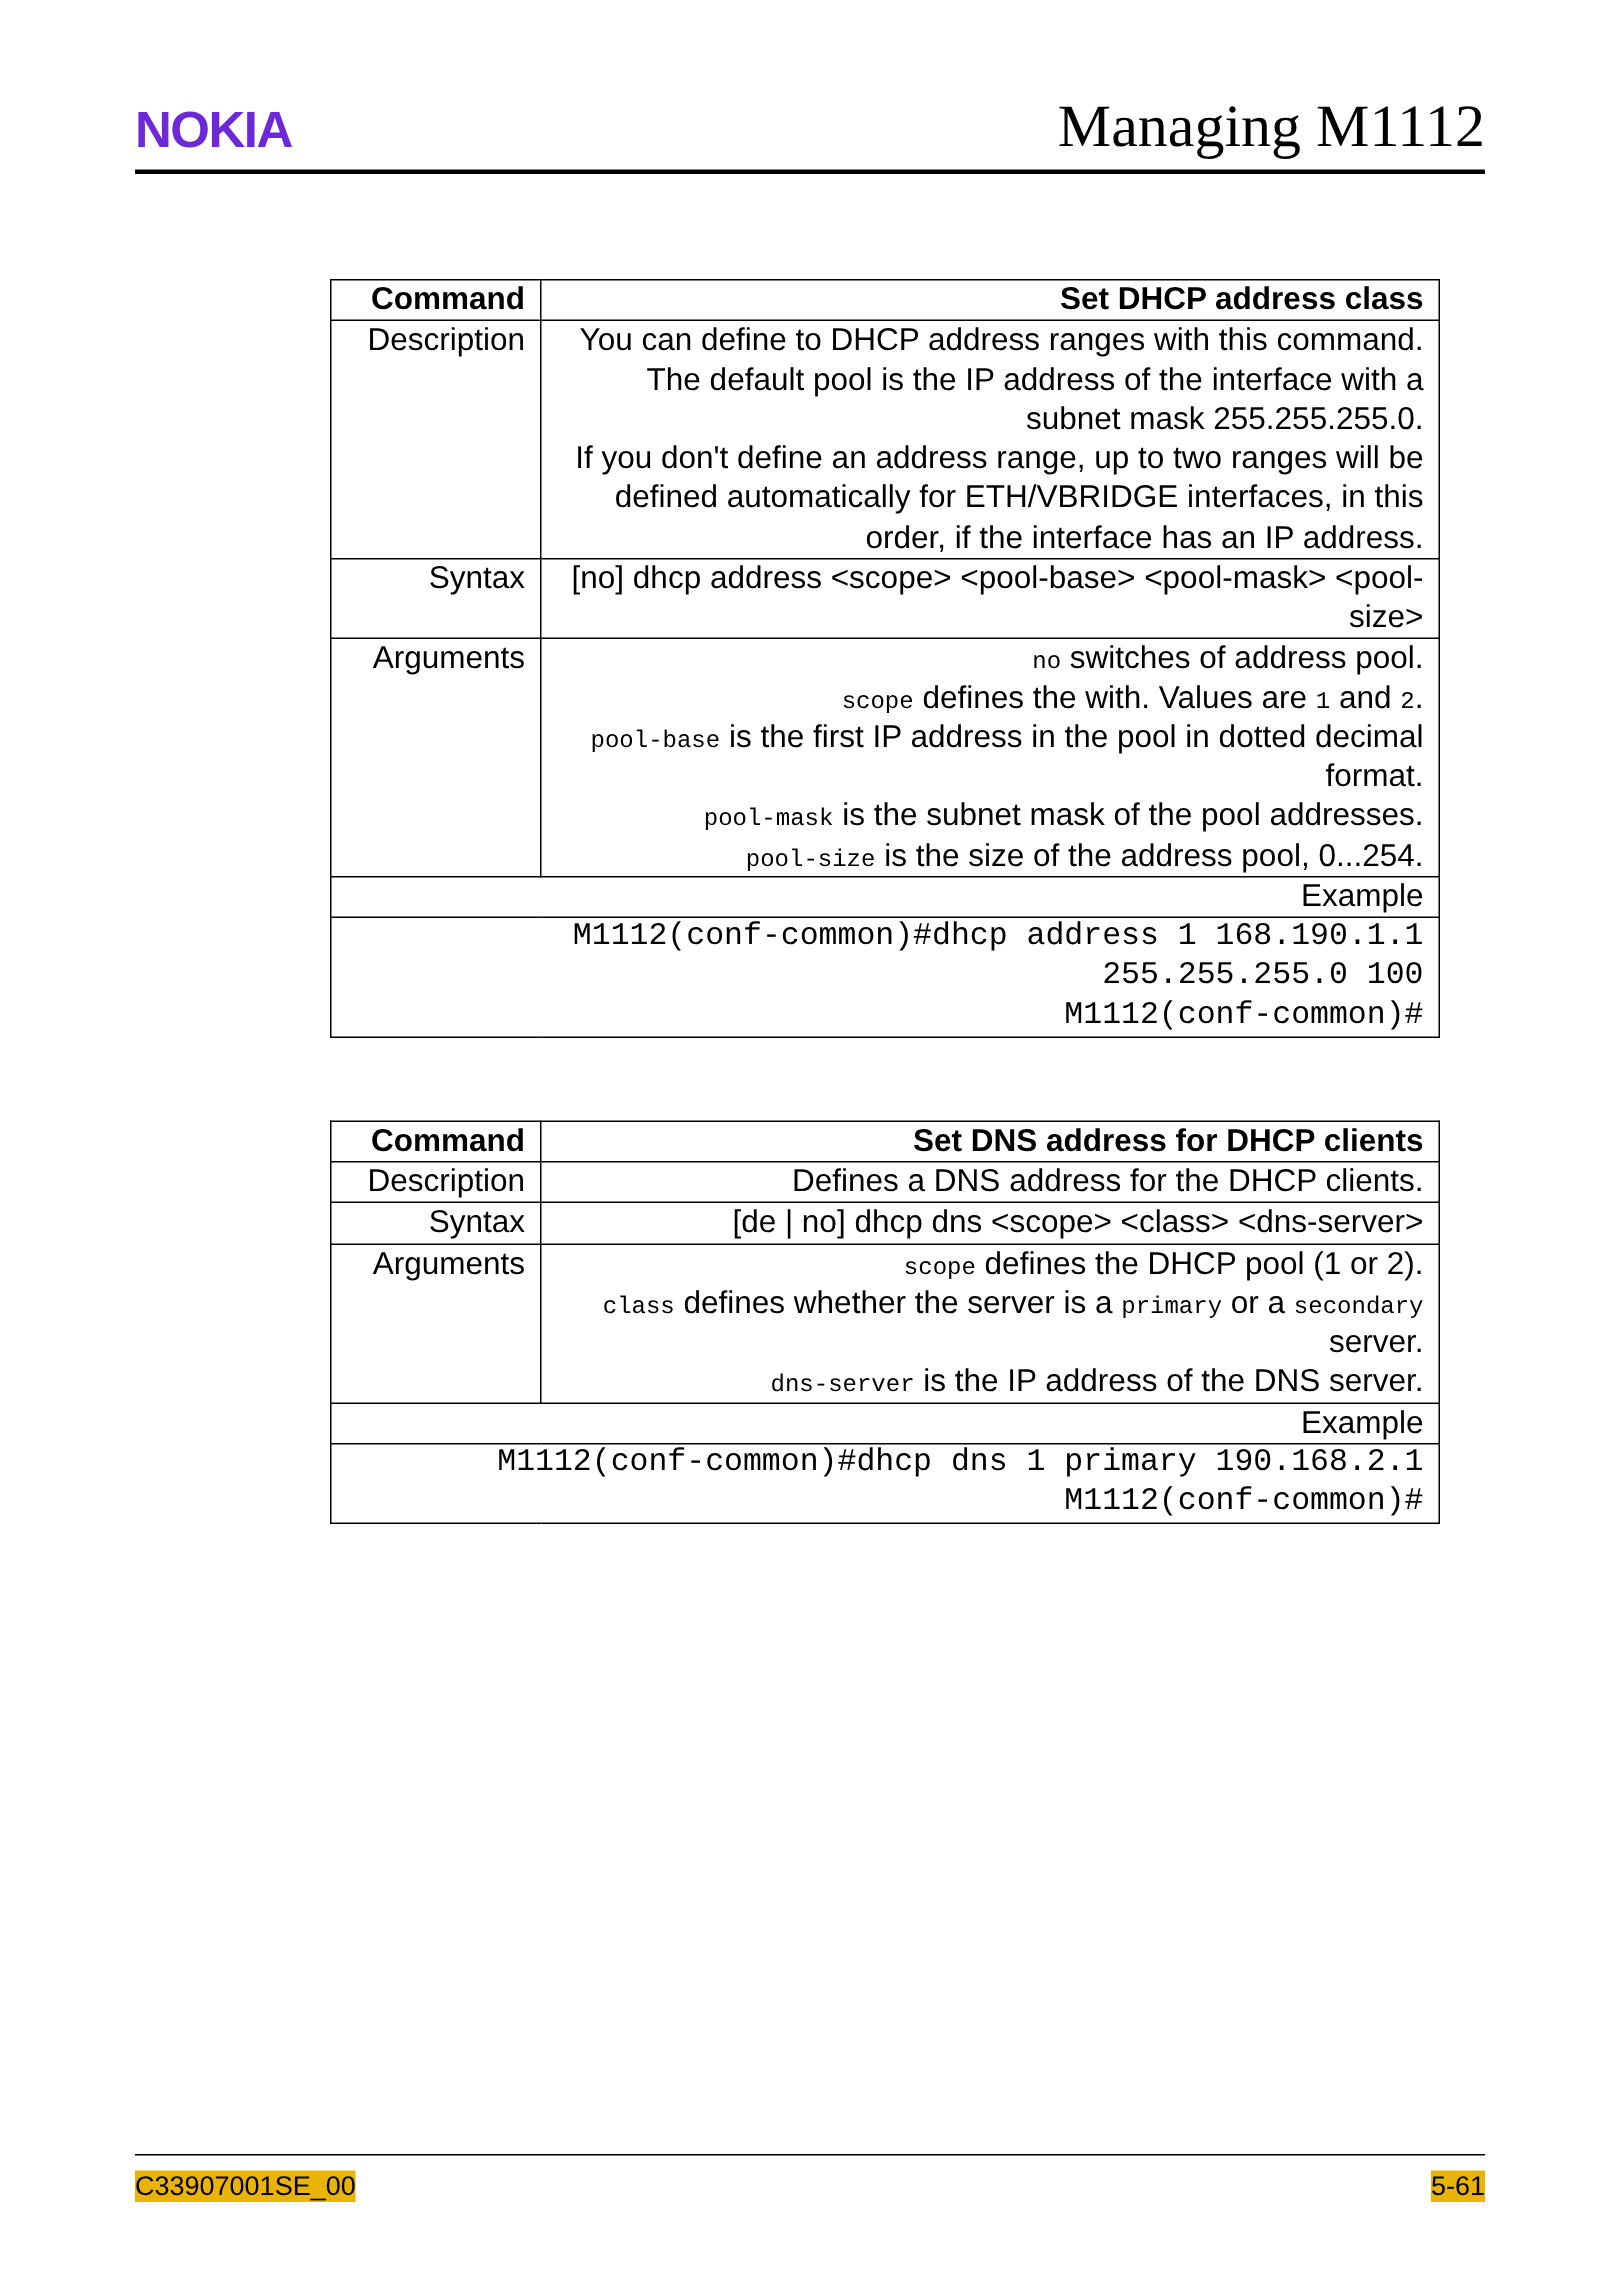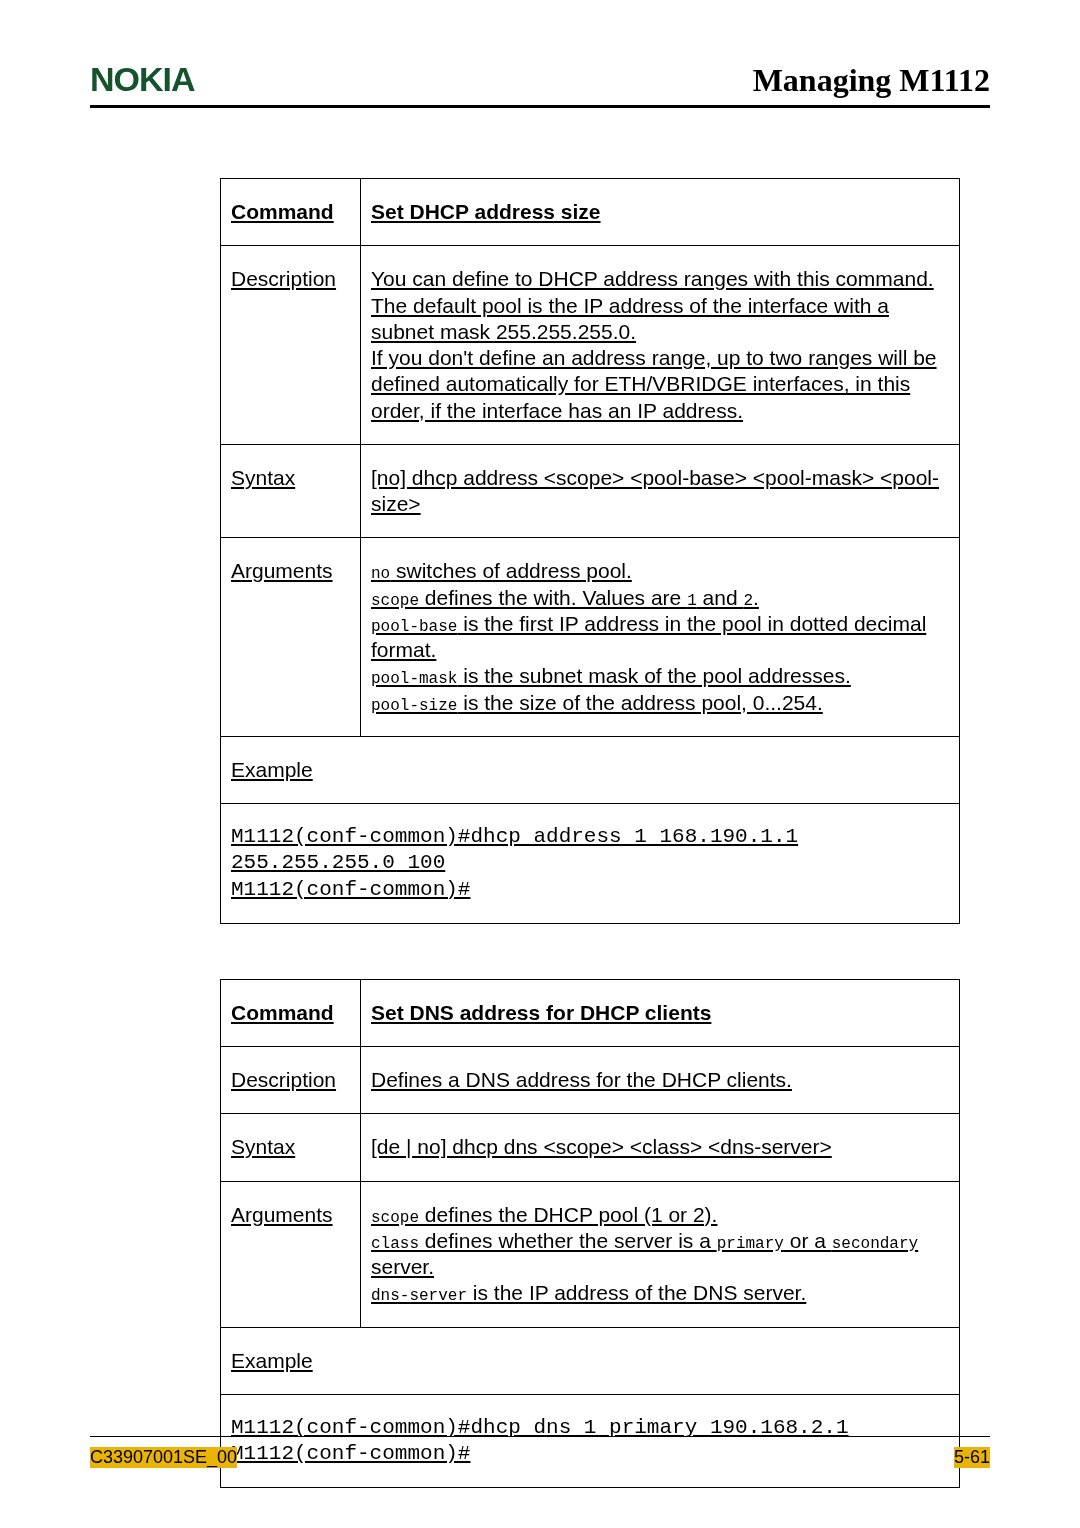--- a/index.html
+++ b/index.html
@@ -19,41 +19,40 @@
     align-items: flex-end;
     border-bottom: 3px solid #000;
     padding-bottom: 6px;
     margin-bottom: 70px;
   }
   .logo {
     font-family: Arial, sans-serif;
     font-weight: 900;
     font-size: 34px;
     letter-spacing: -1px;
-    color: #14532d;
+    color: #6d28d9;
   }
   .doc-title {
     font-family: "Times New Roman", Times, serif;
-    font-weight: bold;
-    font-size: 32px;
+    font-weight: normal;
+    font-size: 40px;
   }
   .cmd-table {
     width: 740px;
     margin-left: 130px;
     border-collapse: collapse;
     margin-bottom: 55px;
   }
   .cmd-table td, .cmd-table th {
     border: 1.5px solid #000;
-    padding: 20px 10px;
+    padding: 0 10px;
     vertical-align: top;
     font-size: 21px;
     line-height: 1.25;
-    text-align: left;
-    text-decoration: underline;
+    text-align: right;
   }
   .cmd-table .col-label {
     width: 140px;
     font-weight: normal;
   }
   .cmd-table .hdr-row td {
     font-weight: bold;
   }
   .cmd-table .example-row td {
     font-weight: normal;
@@ -93,21 +92,21 @@
 
   <div class="header">
     <div class="logo">NOKIA</div>
     <div class="doc-title">Managing M1112</div>
   </div>
 
   <table class="cmd-table">
     <tbody>
         <tr class="hdr-row">
       <td class="col-label">Command</td>
-      <td>Set DHCP address size</td>
+      <td>Set DHCP address class</td>
     </tr>
     <tr>
       <td class="col-label">Description</td>
       <td style="white-space:pre-line;">You can define to DHCP address ranges with this command. The default pool is the IP address of the interface with a subnet mask 255.255.255.0.
 If you don't define an address range, up to two ranges will be defined automatically for ETH/VBRIDGE interfaces, in this order, if the interface has an IP address.</td>
     </tr>
     <tr>
       <td class="col-label">Syntax</td>
       <td>[no] dhcp address &lt;scope&gt; &lt;pool-base&gt; &lt;pool-mask&gt; &lt;pool-size&gt;</td>
     </tr>

